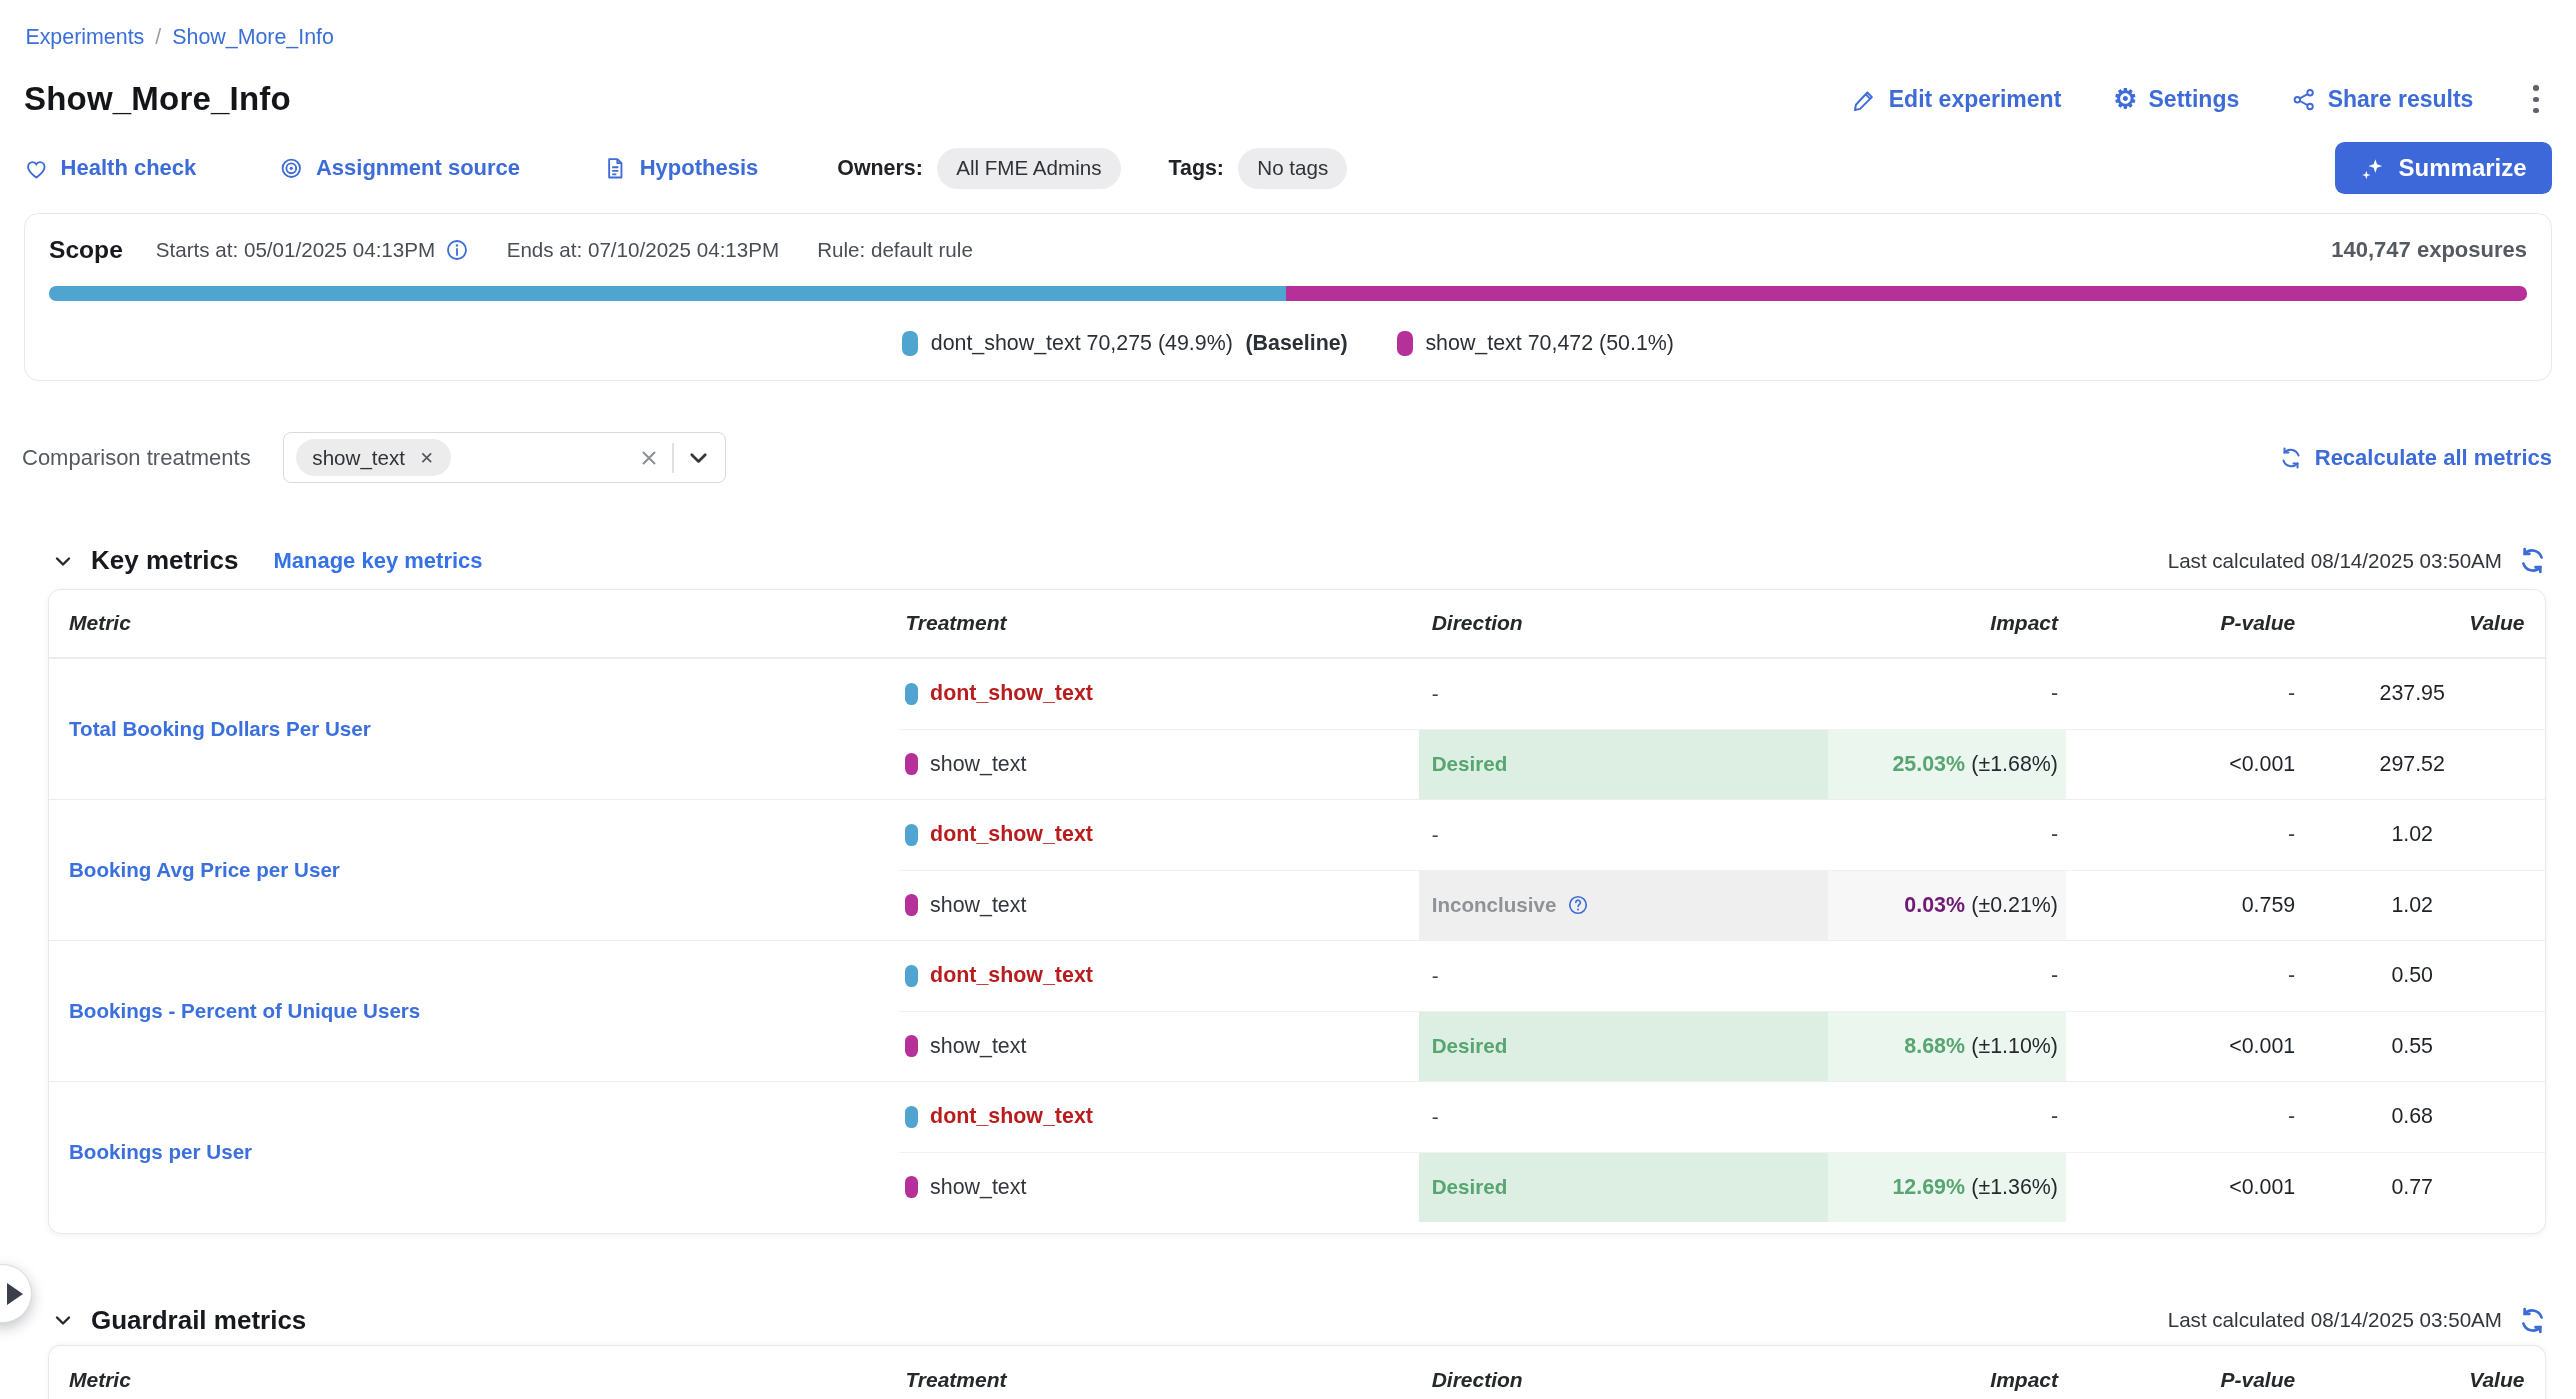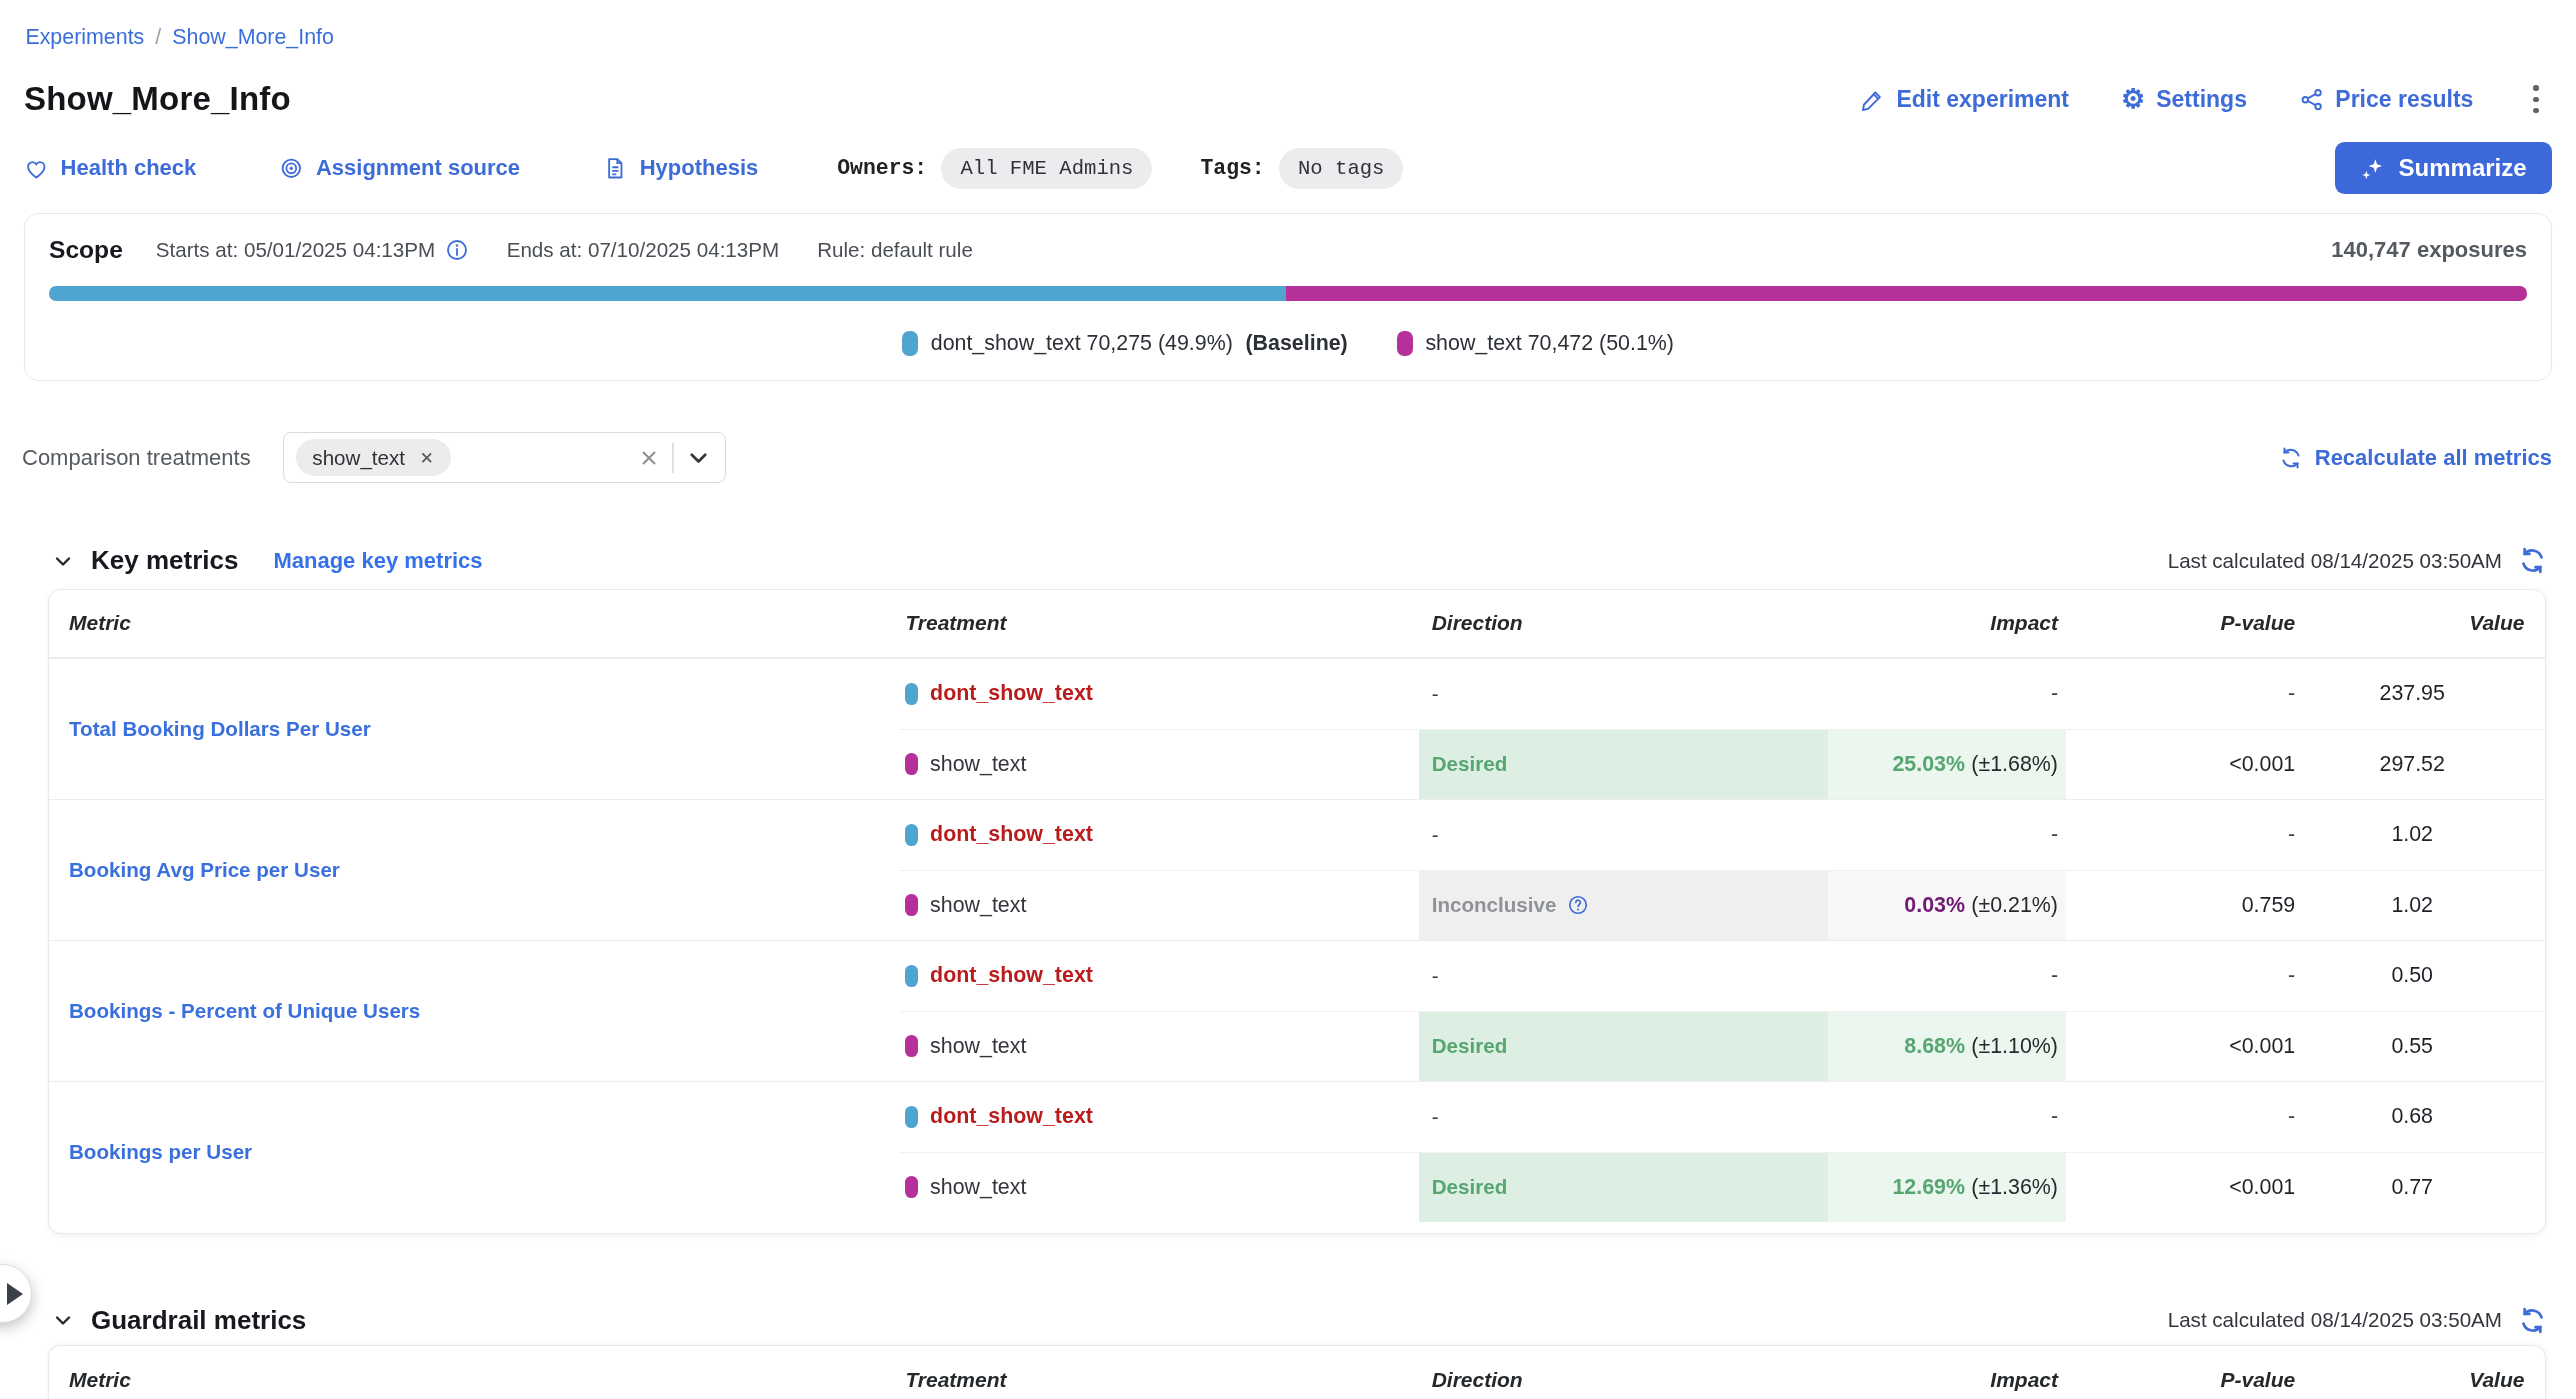--- a/index.html
+++ b/index.html
@@ -24,21 +24,21 @@
   .page-title { font-size: 33px; font-weight: 700; color: #141519; letter-spacing: 0.2px; }
   .title-actions { margin-left: auto; display: flex; align-items: center; gap: 52px; }
   .action-link { display: flex; align-items: center; gap: 11px; color: #3d6bd8; font-size: 23px; font-weight: 600; cursor: pointer; }
   .kebab { display: flex; flex-direction: column; gap: 5.6px; padding: 4.8px 8px; cursor: pointer; }
   .kebab i { width: 5.6px; height: 5.6px; border-radius: 50%; background: #5f6368; }
 
   
   .meta-row { display: flex; align-items: center; margin: 24px 24px 0 24px; }
   .meta-links { display: flex; align-items: center; gap: 83px; }
   .meta-link { display: flex; align-items: center; gap: 12px; color: #3d6bd8; font-size: 22px; font-weight: 600; cursor: pointer; }
-  .owners-block { display: flex; align-items: center; gap: 14.3px; margin-left: 79px; font-family: Liberation Mono, monospace; }
+  .owners-block { display: flex; align-items: center; gap: 14.3px; margin-left: 79px; }
   .owners-block + .owners-block { margin-left: 48px; }
   .meta-label { font-size: 21.4px; font-weight: 600; color: #202226; }
   .pill { background: #ececee; border-radius: 793px; padding: 8.7px 19px; font-size: 20.6px; color: #2f3237; white-space: nowrap; }
   .summarize-btn { margin-left: auto; display: flex; align-items: center; gap: 12.7px; background: #3d68d9; color: #fff;
     border: none; border-radius: 9.5px; height: 52px; padding: 0 25.4px; font-size: 24px; font-weight: 600; cursor: pointer;
     font-family: "Liberation Sans", sans-serif; }
 
   
   .scope-card { margin: 19px 24px 0 24px; border: 1.6px solid #e7e8ea; border-radius: 14.3px; padding: 22px 24px 24px 24px; background: #fff; }
   .scope-row { display: flex; align-items: center; }
@@ -153,21 +153,21 @@
     </div>
     <div class="action-link">
       <span class="icon">
         <svg width="25.4" height="25.4" viewBox="0 0 24 24" fill="none" stroke="currentColor" stroke-width="1.8">
             <circle cx="18" cy="5.5" r="2.6"></circle>
             <circle cx="6" cy="12" r="2.6"></circle>
             <circle cx="18" cy="18.5" r="2.6"></circle>
             <path d="M8.4 10.8l7.2-4M8.4 13.2l7.2 4"></path>
           </svg>
       </span>
-      <span>Price results</span>
+      <span>Share results</span>
     </div>
     <div class="kebab">
         <i></i>
         <i></i>
         <i></i>
       </div>
   </div>
 </div>
 
 <div class="meta-row">

